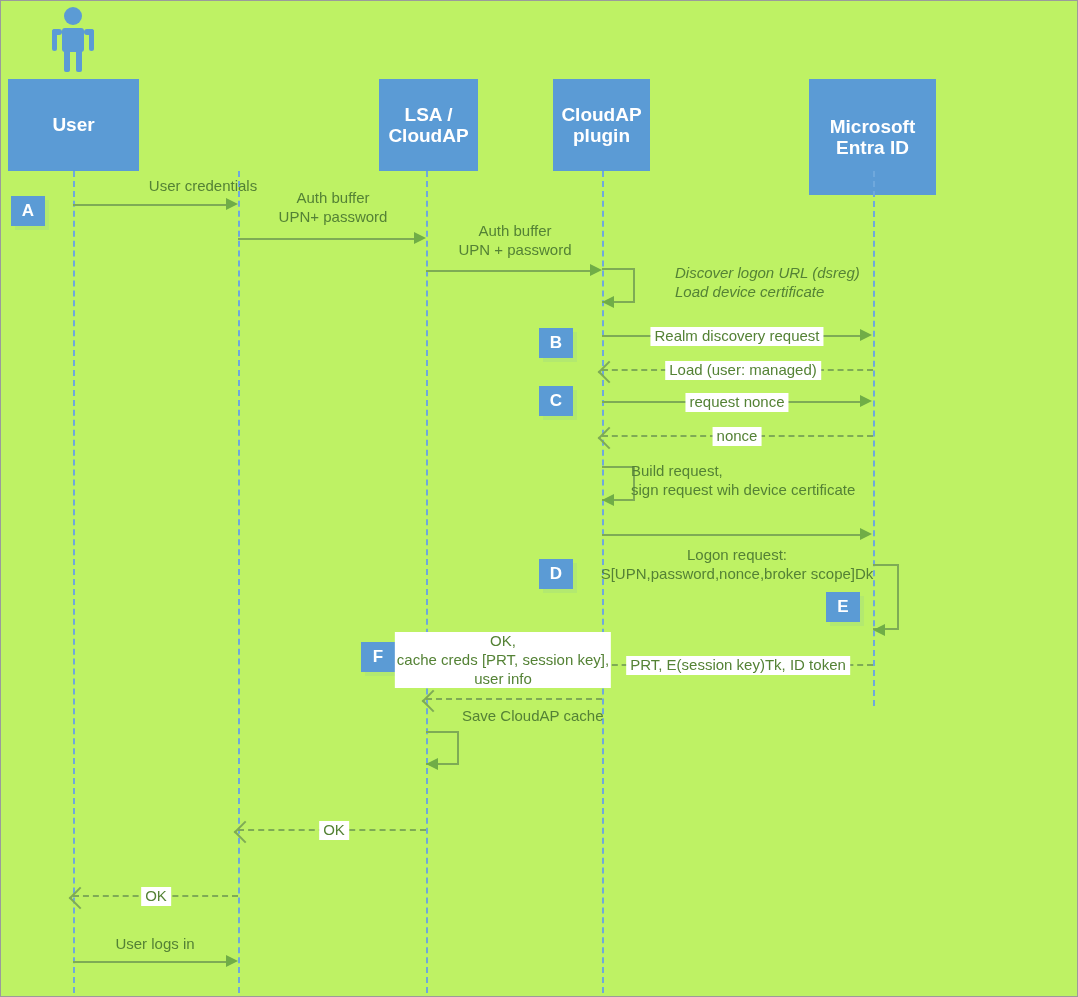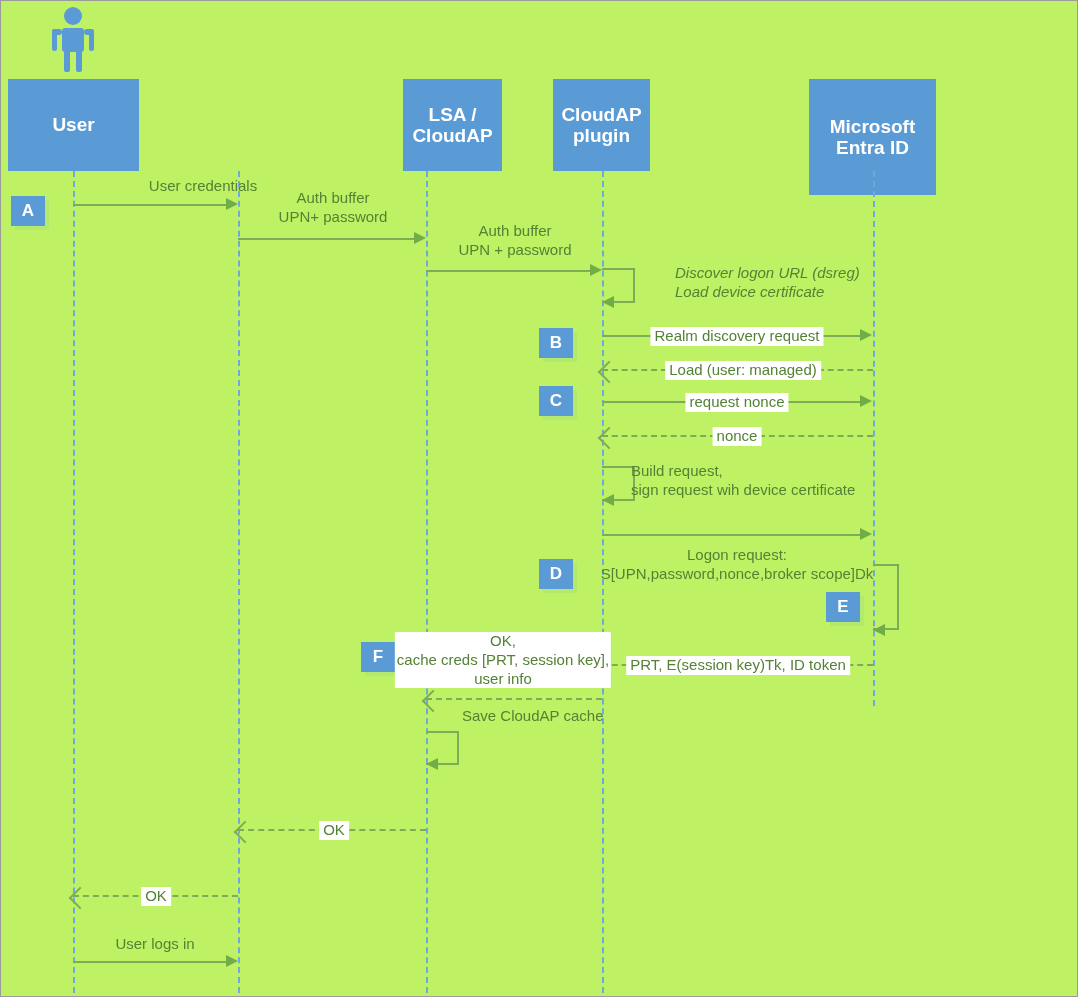--- a/index.html
+++ b/index.html
@@ -54,21 +54,21 @@
       <rect x="4" y="24" width="5" height="22" rx="2.5" fill="#5B9BD5"></rect>
       <rect x="41" y="24" width="5" height="22" rx="2.5" fill="#5B9BD5"></rect>
       <rect x="16" y="45" width="6" height="22" rx="2" fill="#5B9BD5"></rect>
       <rect x="28" y="45" width="6" height="22" rx="2" fill="#5B9BD5"></rect>
     </svg>
   </div>
 
   <div class="actor-box" style="left:7px;top:78px;width:131px;height:92px;">
     <span>User</span>
   </div>
-  <div class="actor-box" style="left:378px;top:78px;width:99px;height:92px;margin-left:24px;">
+  <div class="actor-box" style="left:378px;top:78px;width:99px;height:92px;">
     <span>LSA /
 CloudAP</span>
   </div>
   <div class="actor-box" style="left:552px;top:78px;width:97px;height:92px;">
     <span>CloudAP
 plugin</span>
   </div>
   <div class="actor-box" style="left:808px;top:78px;width:127px;height:116px;">
     <span>Microsoft
 Entra ID</span>

